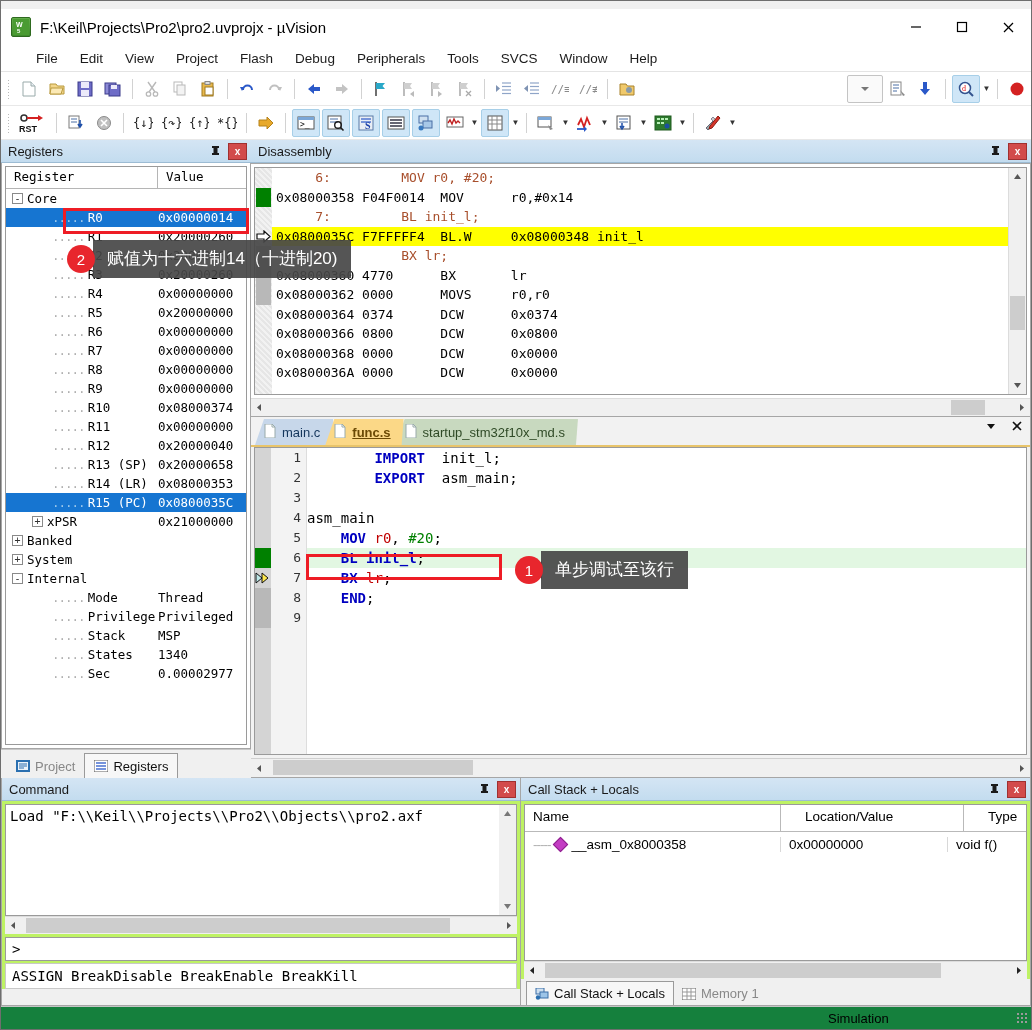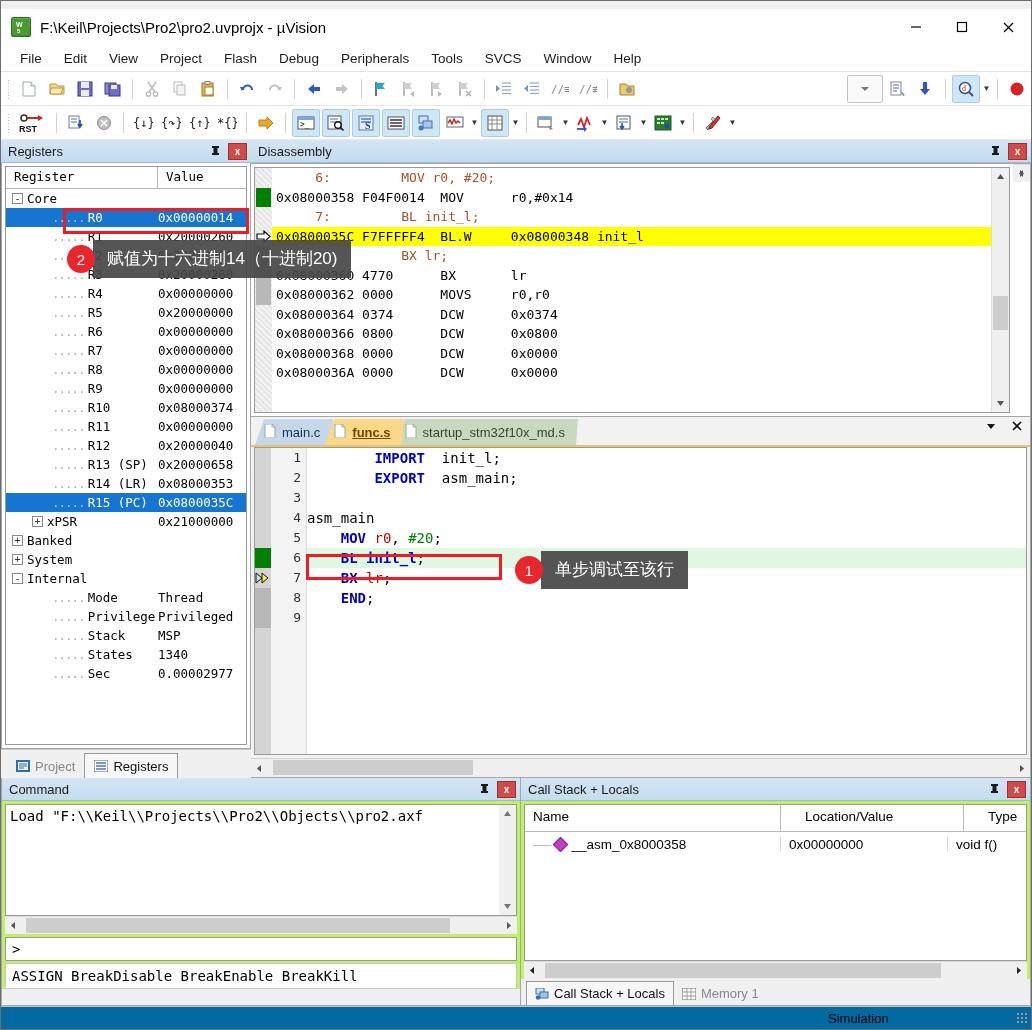--- a/index.html
+++ b/index.html
@@ -54,21 +54,21 @@
     width: 46px; height: 36px;
     display: flex; align-items: center; justify-content: center;
     font-size: 15px; color: #000;
   }
   .win-btn svg { display:block; }
   
   .menubar {
     height: 26px; flex: none;
     background: #ffffff;
     display: flex; align-items: center;
-    padding-left: 8px;
+    padding-left: 24px;
     border-bottom: 1px solid #e4e4e4;
   }
   .menu-item {
     padding: 3px 11px;
     font-size: 13.5px;
     color: #1c1c1c;
     white-space: nowrap;
   }
   
   .toolbar {
@@ -207,21 +207,21 @@
   }
   .reg-tab.active {
     color: #111;
     background: #f7f7f7;
     border: 1px solid #9a9a9a; border-bottom: none;
   }
   .mini-ic { width:14px; height:12px; display:block; }
   
   .disasm-pane {
     flex: none; height: 252px;
-    display: flex; flex-direction: row;
+    display: flex; flex-direction: column;
     border: 1px solid #a6a6a6; border-left: none;
     background:#fff;
     min-width:0;
   }
   .disasm-body {
     flex: 1 1 auto; position: relative;
     background: #fff; overflow: hidden;
     border: 1px solid #9a9a9a;
     margin: 3px;
     display: flex;
@@ -382,21 +382,21 @@
   .cs-row .cs-c2 { border-right:1px solid #d8d8d8; }
   .diamond {
     width:9px; height:9px; background:#c33cc3; transform:rotate(45deg);
     border:1px solid #8d1f8d; flex:none; display:inline-block;
   }
   .cs-tabs { height:26px; flex:none; display:flex; align-items:flex-end; padding-left:5px; background:#f0f0f0;}
   .cs-tab { height:23px; padding:0 8px; display:flex; align-items:center; gap:5px; font-size:13px; color:#888; }
   .cs-tab.active { color:#111; background:#f7f7f7; border:1px solid #9a9a9a; border-bottom:none; }
   .statusbar {
     height: 22px; flex:none;
-    background:#0369a1; border-top:1px solid #c4c4c4;
+    background:#15803d; border-top:1px solid #c4c4c4;
     display:flex; align-items:center;
     font-size:13px;
     position: relative;
     padding-left: 28px;
   }
   .sb-sim { position:absolute; left:827px; }
   .sb-grip {
     position:absolute; right:3px; width:12px;height:12px;
     background-image: radial-gradient(#9a9a9a 40%, transparent 41%);
     background-size: 4px 4px;

